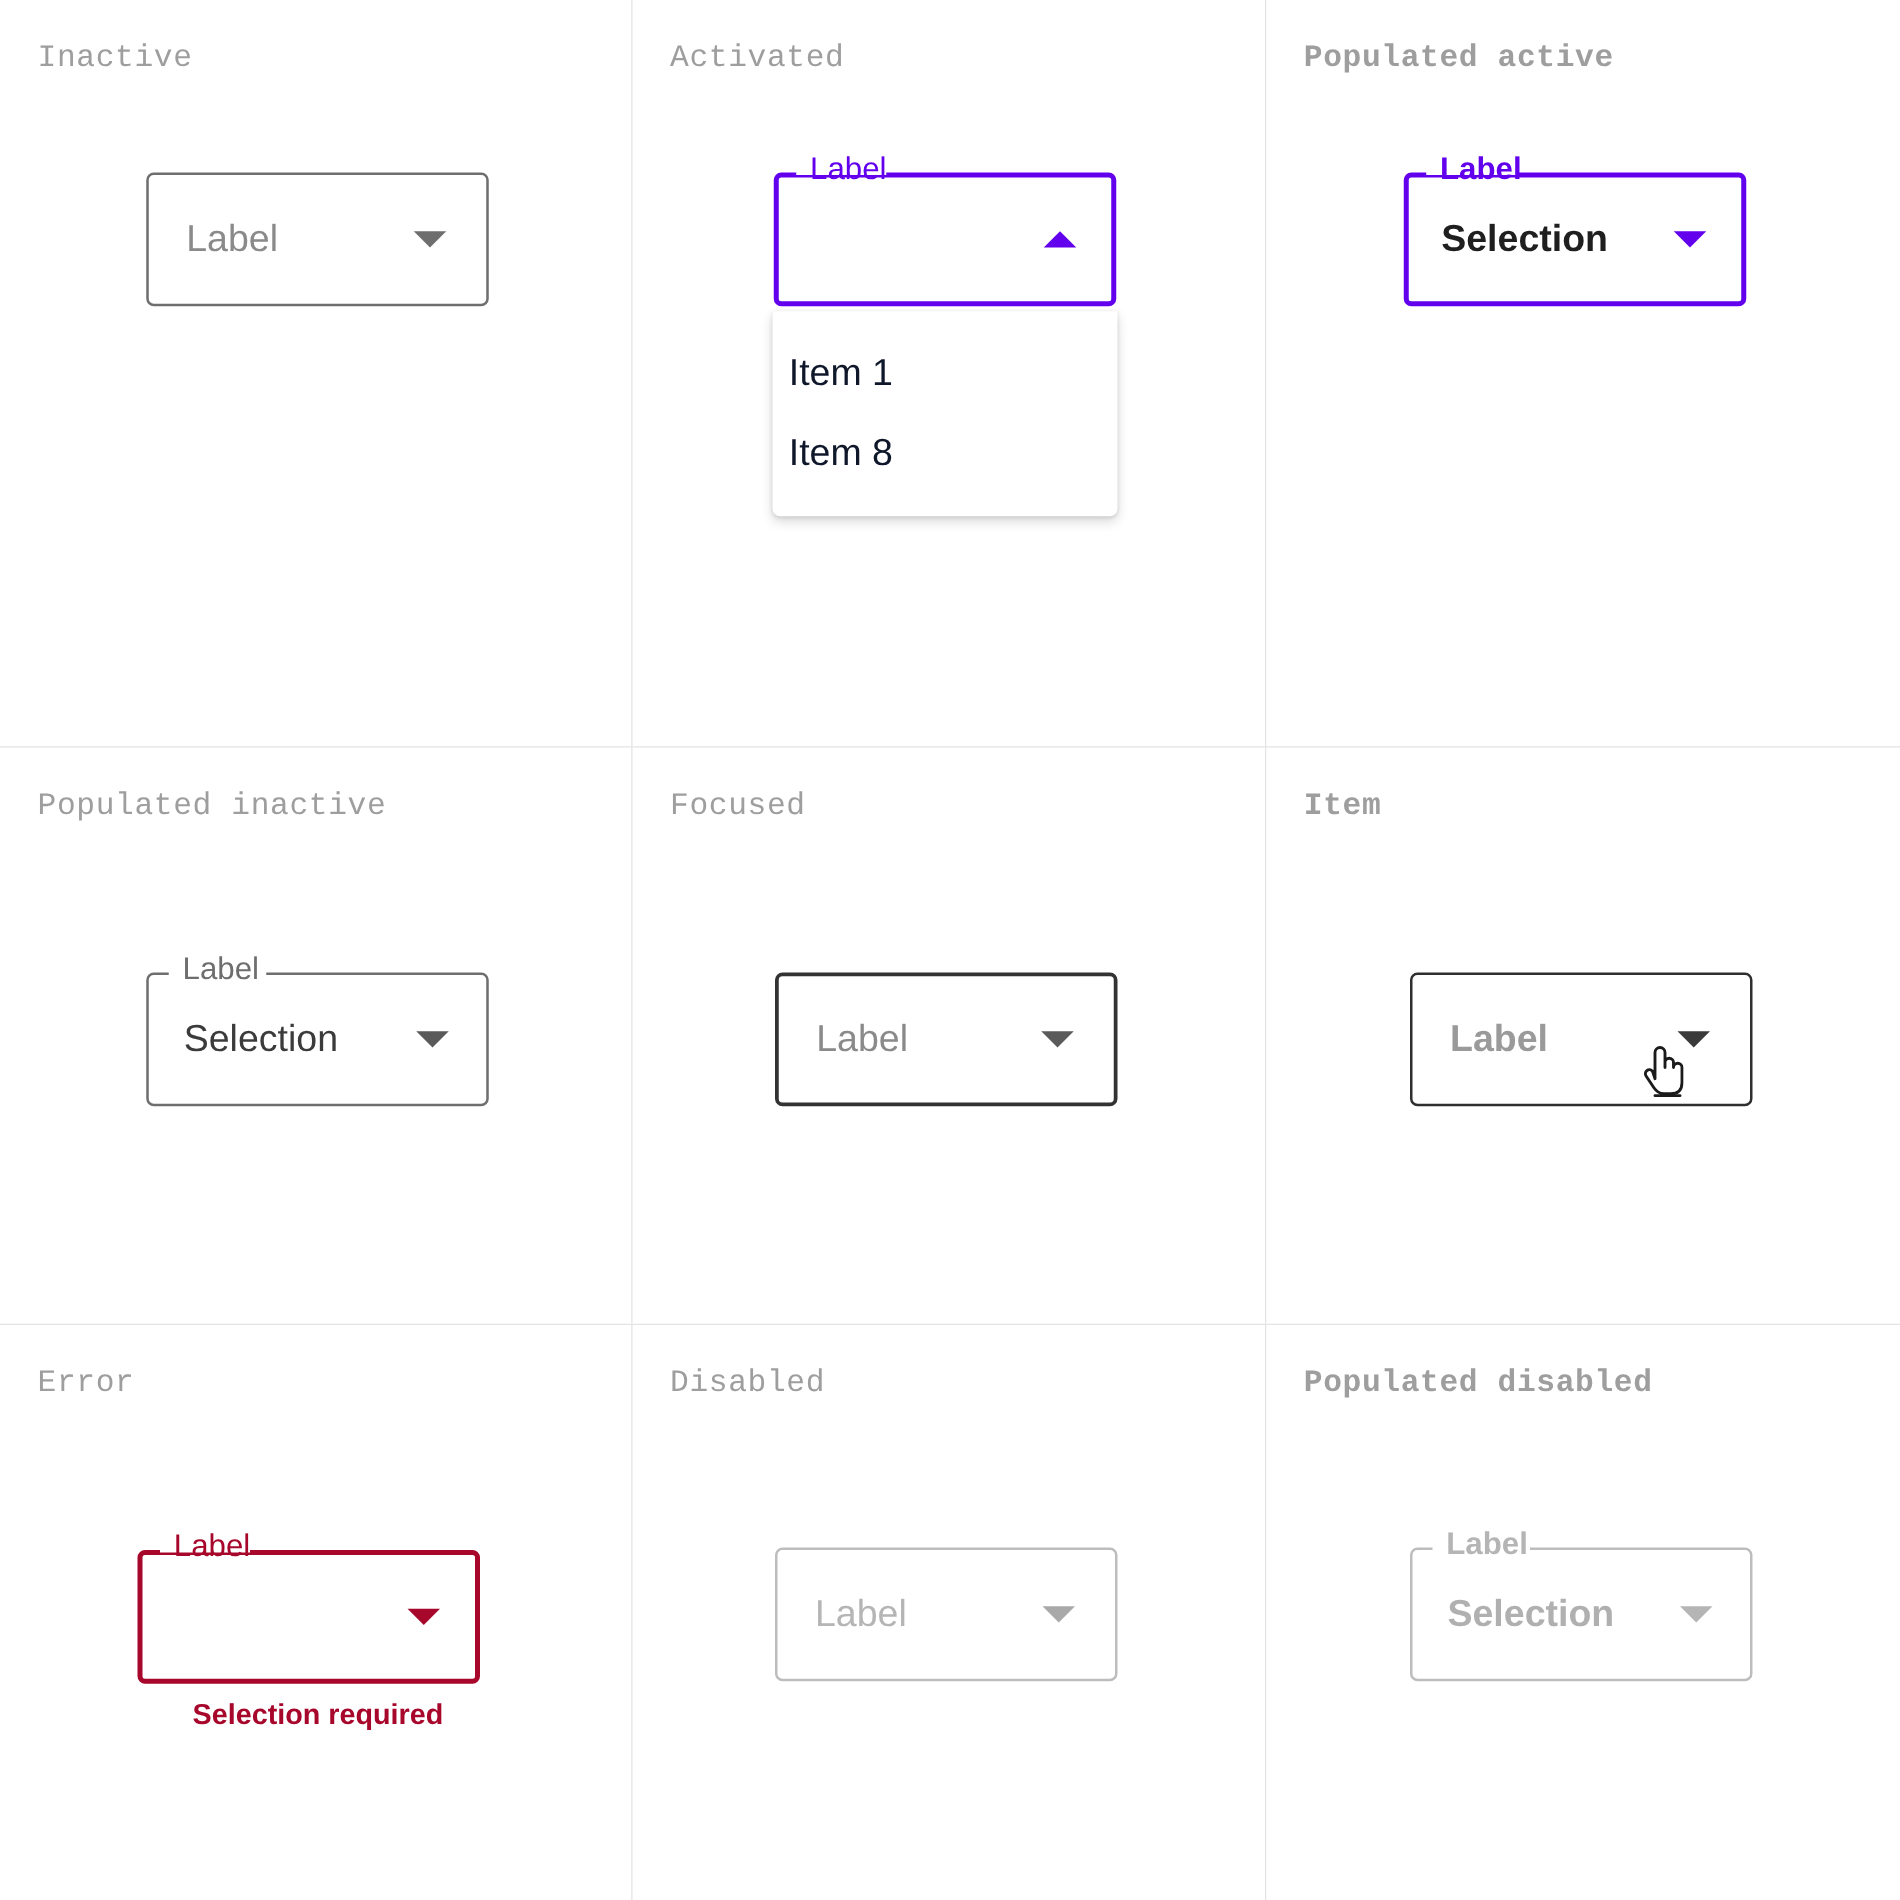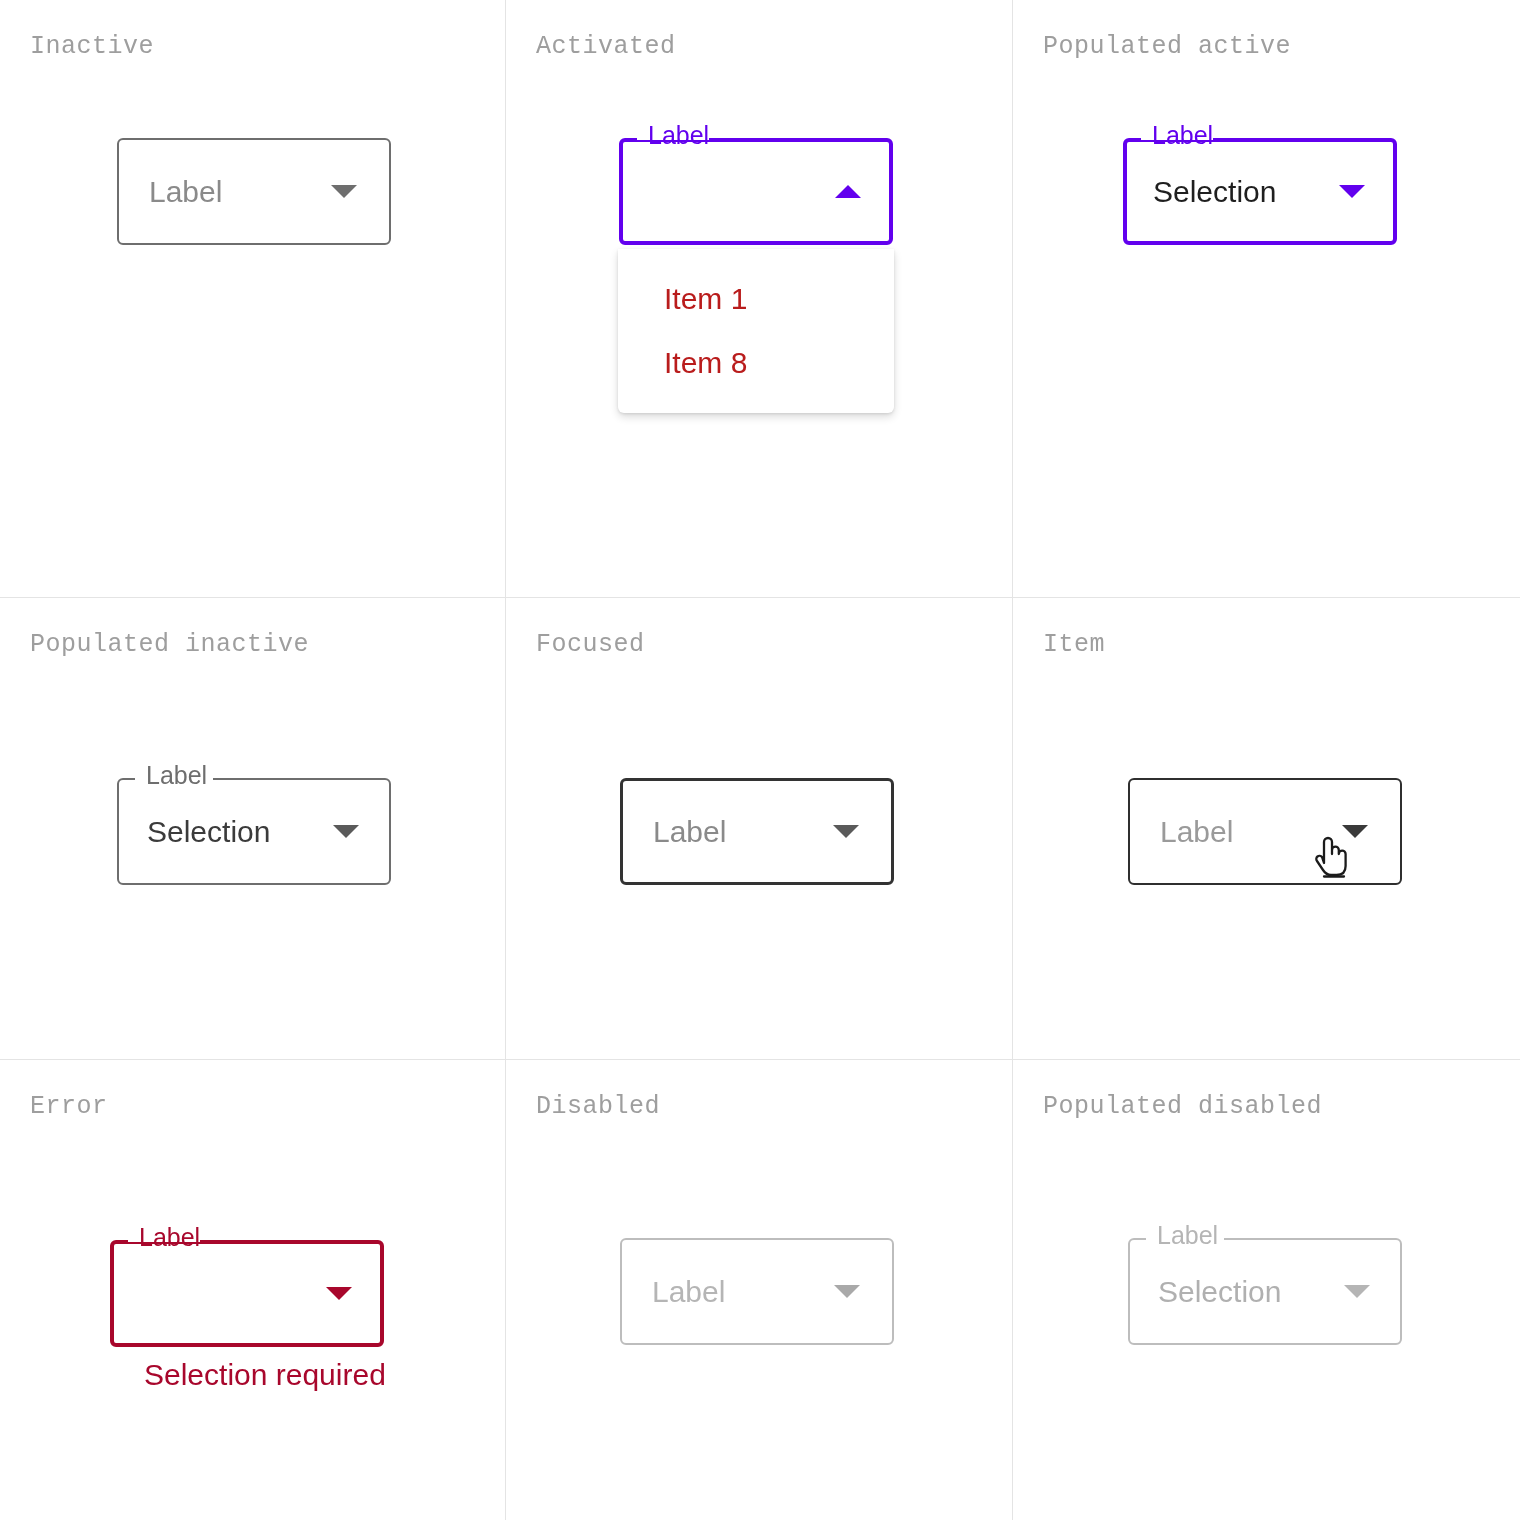--- a/index.html
+++ b/index.html
@@ -19,21 +19,21 @@
     grid-template-columns: 506px 507px 507px;
     grid-template-rows: 598px 462px 460px;
   }
 
   .cell {
     position: relative;
     border-right: 1px solid #e4e4e4;
     border-bottom: 1px solid #e4e4e4;
     overflow: visible;
   }
-  .cell.no-right { border-right: none; }
+  .cell.no-right { border-right: none; font-weight: bold; }
   .cell.no-bottom { border-bottom: none; }
 
   .cell-title {
     position: absolute;
     left: 30px;
     top: 32px;
     font-family: "Liberation Mono", "DejaVu Sans Mono", monospace;
     font-size: 25px;
     letter-spacing: 0.5px;
     color: #9e9e9e;
@@ -160,42 +160,43 @@
 
   .notched.disabled-n { color: #bdbdbd; }
   .notched.disabled-n .outline { border-width: 2px; }
   .notched.disabled-n .float-label { color: #b5b5b5; }
   .notched.disabled-n .value { color: #b0b0b0; }
   .notched.disabled-n .arrow { color: #b5b5b5; }
 
   .helper-error {
     position: absolute;
     top: 118px;
-    left: 34px;
-    font-size: 30px;
+    left: 44px;
+    font-size: 23px;
     color: #a8072c;
     white-space: nowrap;
+    font-weight: bold;
   }
 
   
   .menu {
     position: absolute;
     width: 276px;
     background: #ffffff;
     border-radius: 0 0 6px 6px;
     box-shadow: 0 4px 9px rgba(0,0,0,0.14), 0 1px 3px rgba(0,0,0,0.10);
     padding: 18px 0 18px 0;
   }
   .menu-item {
     height: 64px;
     display: flex;
     align-items: center;
-    padding-left: 46px;
+    padding-left: 13px;
     font-size: 30px;
-    color: #b91c1c;
+    color: #0f172a;
     white-space: nowrap;
   }
   .menu-item.highlight { background: #f2f2f2; }
 
   
   .cursor {
     position: absolute;
     width: 34px;
     height: 46px;
     pointer-events: none;

